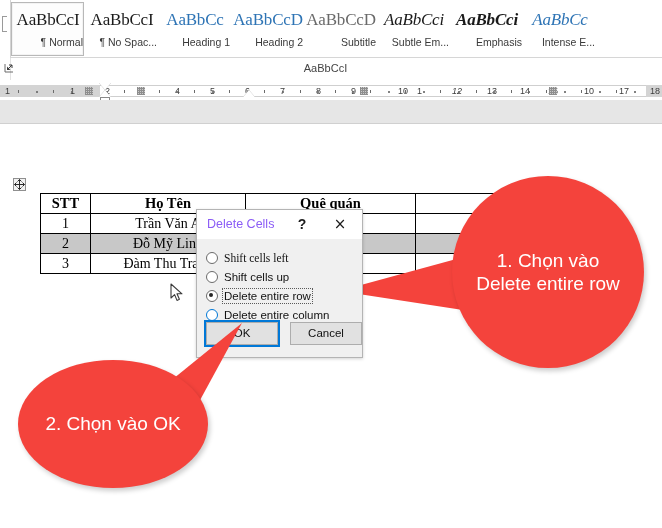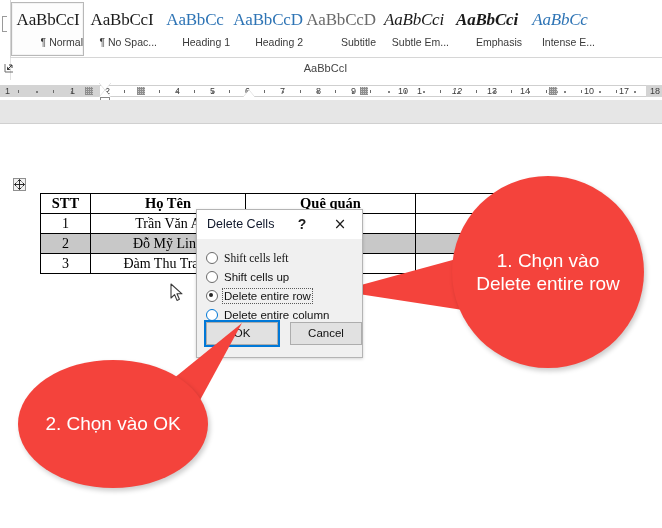--- a/index.html
+++ b/index.html
@@ -179,21 +179,21 @@
     border:1px solid #b4b4b4;
     box-sizing:border-box;
     box-shadow:0 1px 3px rgba(0,0,0,0.18);
     font-family:"Liberation Sans", sans-serif;
   }
   #dialog-titlebar{
     position:absolute;left:0;top:0;width:165px;height:29px;
     background:#ffffff;
   }
   #dialog-title{
-    position:absolute;left:10px;top:7px;font-size:12.5px;color:#0f172a;
+    position:absolute;left:10px;top:7px;font-size:12.5px;color:#8b5cf6;
   }
   #dialog-help{
     position:absolute;left:97px;top:5px;width:16px;height:18px;
     font-size:14px;color:#1b1b1b;text-align:center;line-height:18px;font-weight:600;
     cursor:default;
   }
   #dialog-close{
     position:absolute;left:130px;top:4px;width:26px;height:20px;
     text-align:center;line-height:20px;font-size:15px;color:#1b1b1b;
     font-family:"DejaVu Sans", sans-serif;

